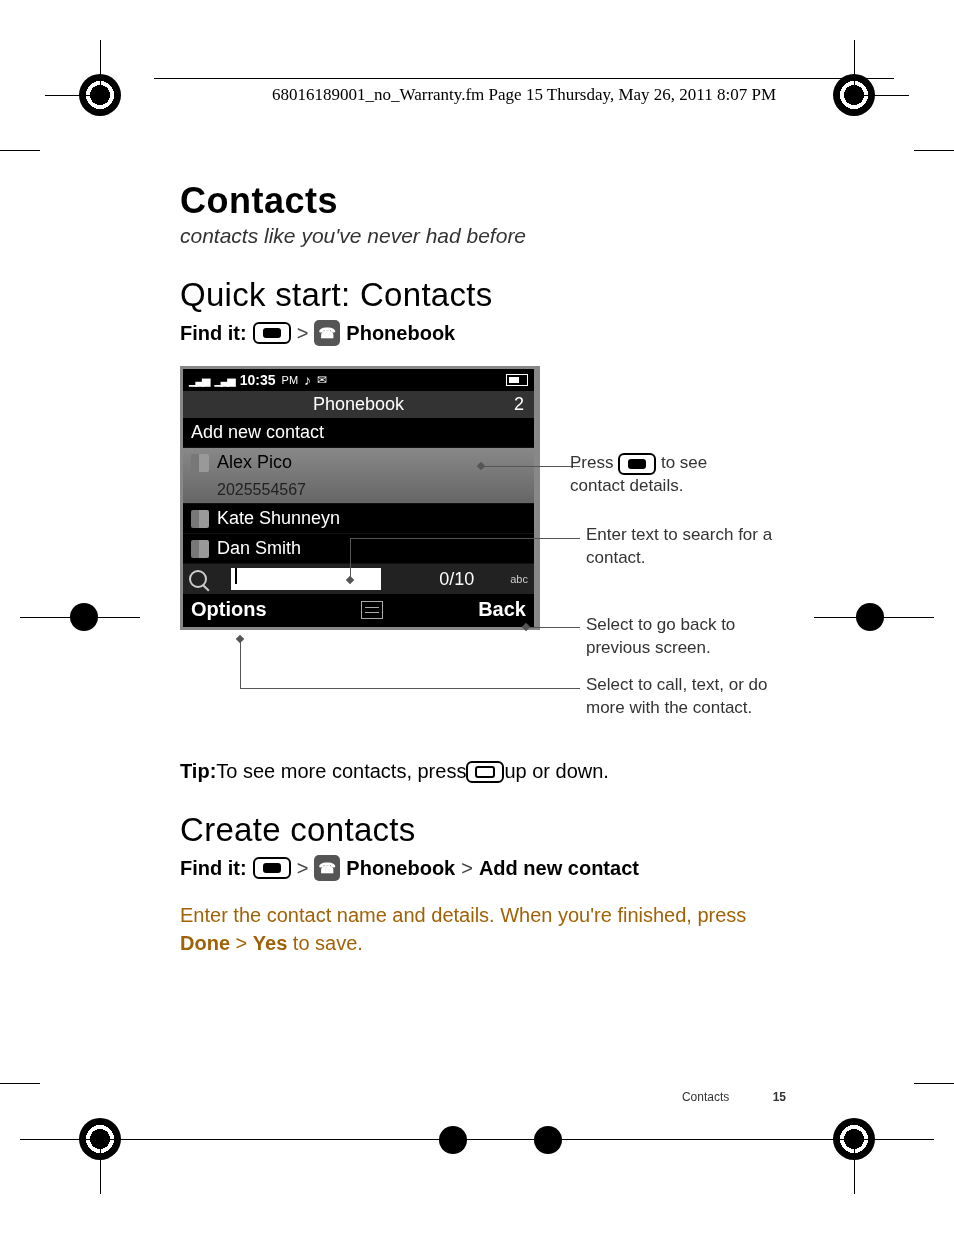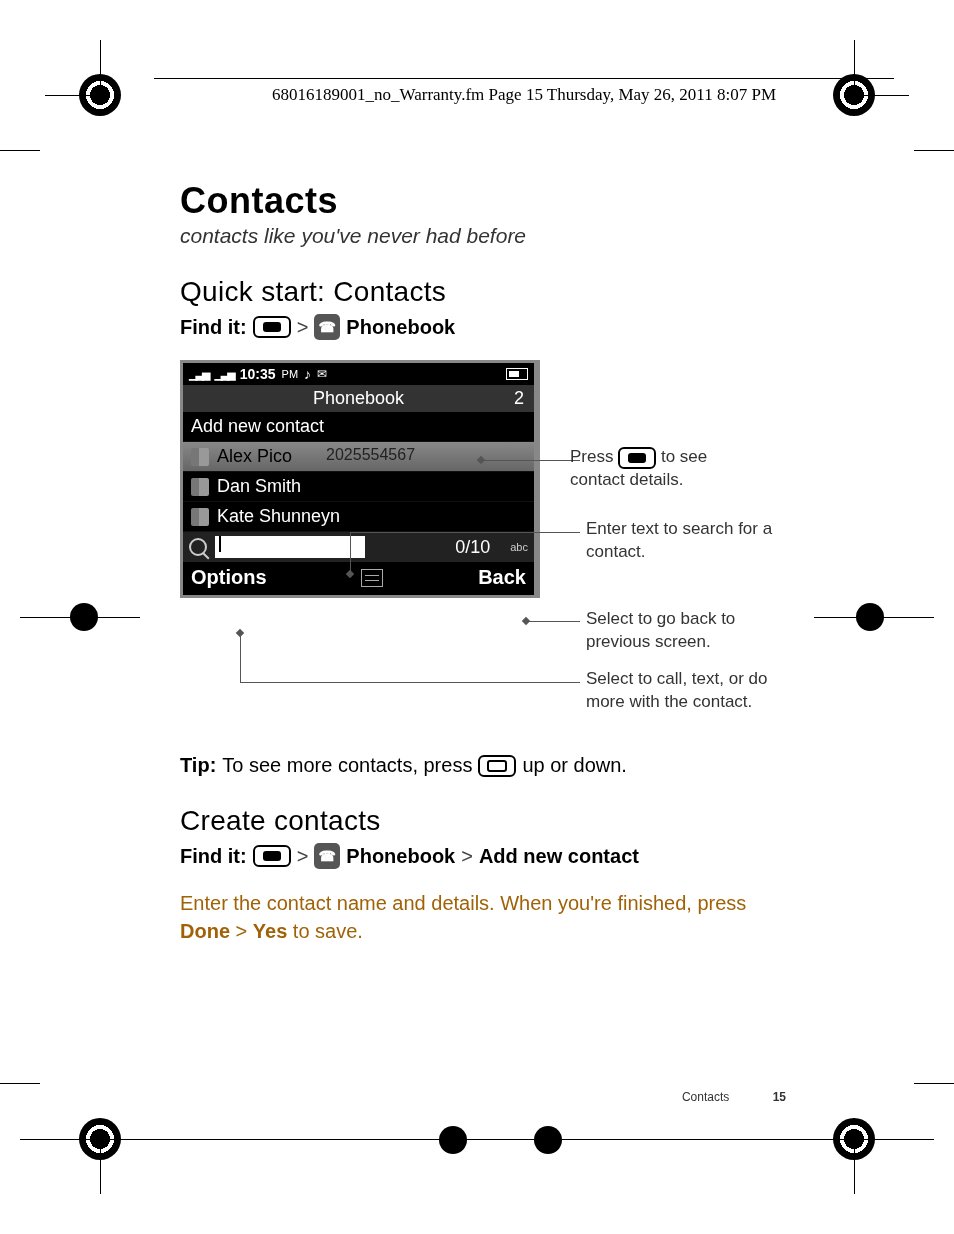--- a/index.html
+++ b/index.html
@@ -54,21 +54,21 @@
     margin-bottom: 2px;
   }
   .subtitle {
     font-style: italic;
     font-size: 21px;
     color: #333;
     margin-bottom: 28px;
     font-weight: 300;
   }
   h2 {
-    font-size: 28px;
+    font-size: 33px;
     font-weight: 300;
     margin-bottom: 6px;
     letter-spacing: 0.3px;
   }
   .findit {
     font-size: 20px;
     margin-bottom: 20px;
     display: flex;
     align-items: center;
     gap: 6px;
@@ -164,21 +164,21 @@
     width: 18px; height: 18px;
     display: inline-block;
     background: linear-gradient(90deg, #777 0 8px, #999 8px 18px);
     border-radius: 2px;
   }
   .searchbar {
     display: flex;
     align-items: center;
     background: #222;
     padding: 4px 6px;
-    gap: 8px;
+    gap: 24px;
   }
   .search-icon {
     width: 18px; height: 18px;
     border: 2px solid #ccc;
     border-radius: 50%;
     position: relative;
   }
   .search-icon::after {
     content:''; position:absolute; width:2px; height:8px; background:#ccc;
     bottom:-6px; right:-2px; transform: rotate(-45deg);
@@ -232,21 +232,20 @@
     position: absolute; width:6px; height:6px; background:#555; transform: rotate(45deg);
   }
   .callout .key-rect { vertical-align: middle; }
 
   .tip {
     font-size: 20px;
     margin: 24px 0 28px;
     display: flex;
     align-items: center;
     flex-wrap: wrap;
-    gap: 6px;
   }
   .body-text {
     font-size: 20px;
     line-height: 1.4;
     color: #a16207;
   }
   .footer {
     position: absolute;
     right: 168px;
     bottom: 130px;
@@ -319,34 +318,34 @@
         <span style="font-size:12px;">✉</span>
         <span class="batt"></span>
       </div>
       <div class="titlebar">
         <span>Phonebook</span>
         <span class="count">2</span>
       </div>
       <div class="row">
         <span>Add new contact</span>
       </div>
-      <div class="row selected" style="flex-direction:row; align-items:flex-start;">
+      <div class="row selected" style="flex-direction:column; align-items:flex-start;">
         <div style="display:flex; gap:8px; align-items:center;">
           <span class="contact-icon"></span>
           <span>Alex Pico</span>
         </div>
         <div class="sub" style="padding-left:26px;">2025554567</div>
       </div>
       <div class="row">
         <span class="contact-icon"></span>
-        <span>Dan Smith</span>
+        <span>Kate Shunneyn</span>
       </div>
       <div class="row">
         <span class="contact-icon"></span>
-        <span>Kate Shunneyn</span>
+        <span>Dan Smith</span>
       </div>
       <div class="searchbar">
         <span class="search-icon"></span>
         <span class="search-field"><span class="search-cursor"></span></span>
         <span class="search-count">0/10</span>
         <span class="abc-ind">abc</span>
       </div>
       <div class="softkeys">
         <span>Options</span>
         <span class="menu-icon"></span>

